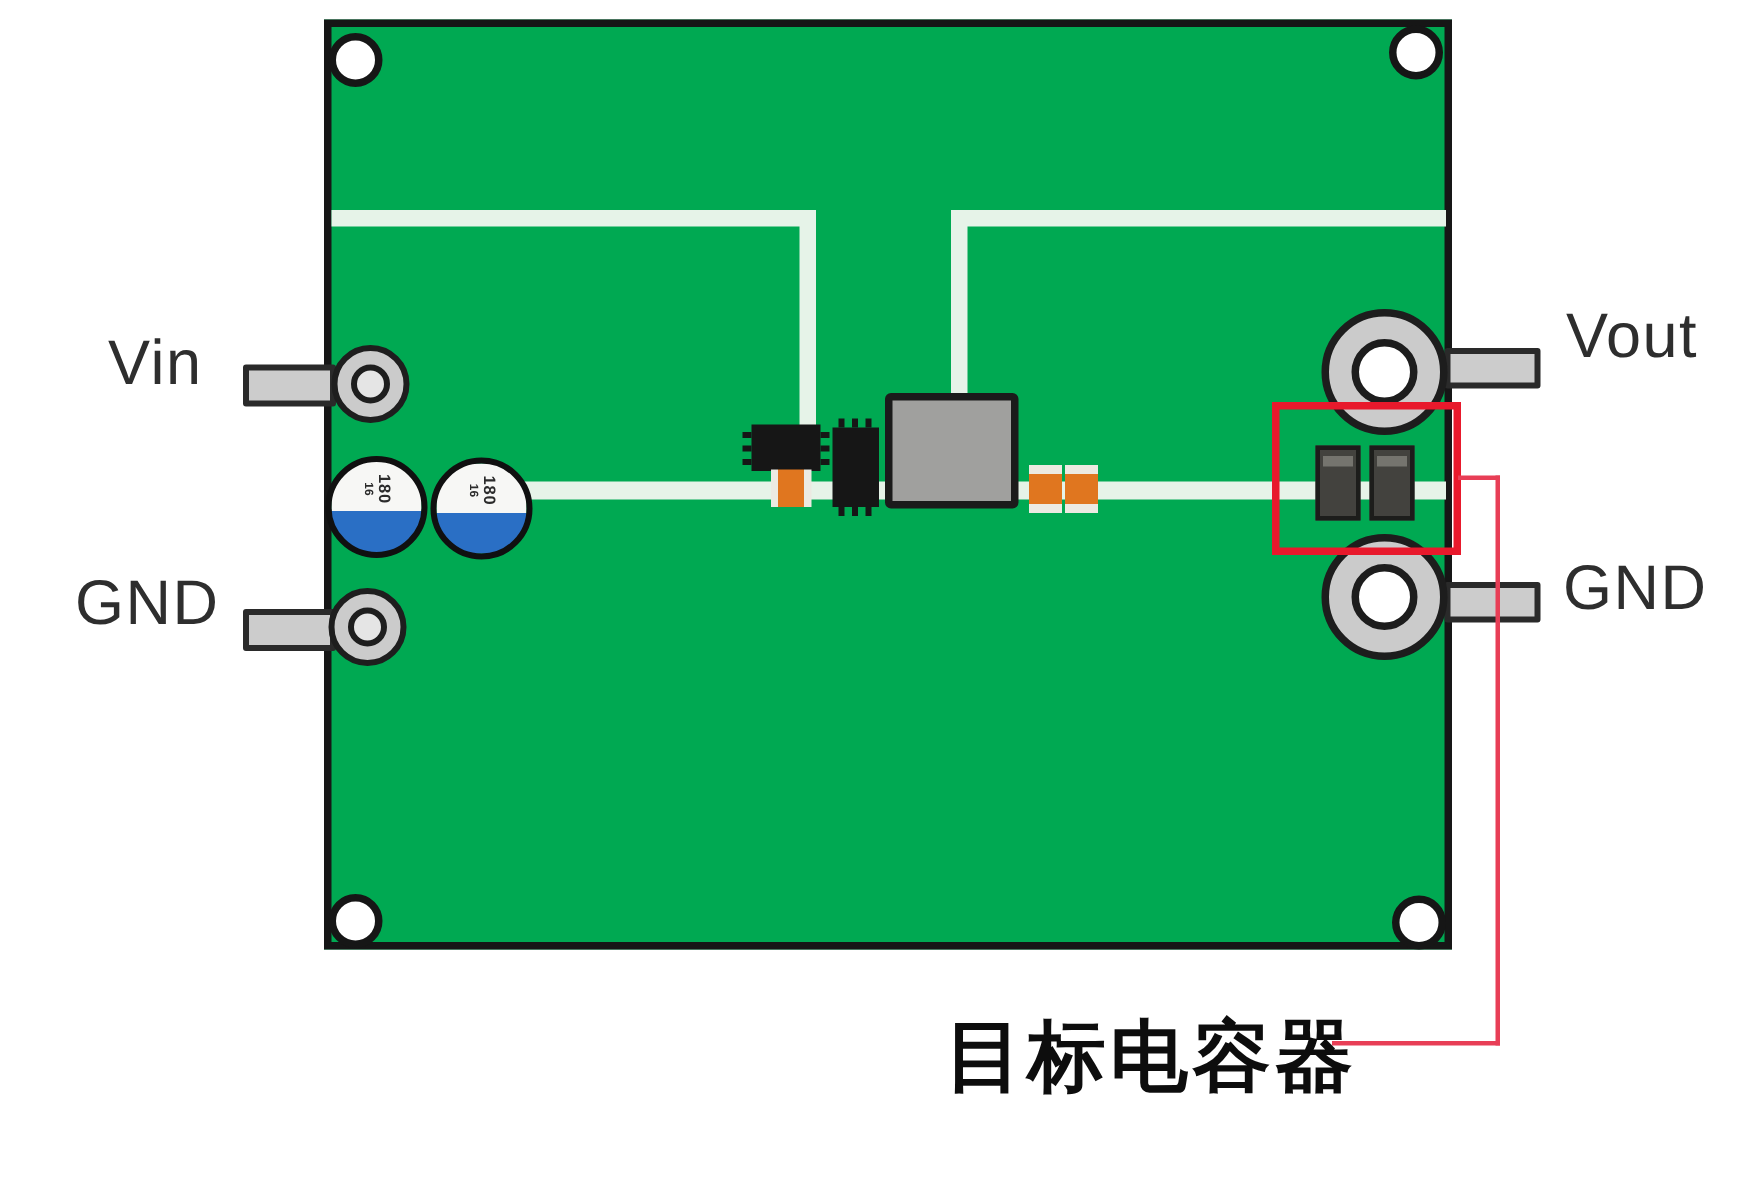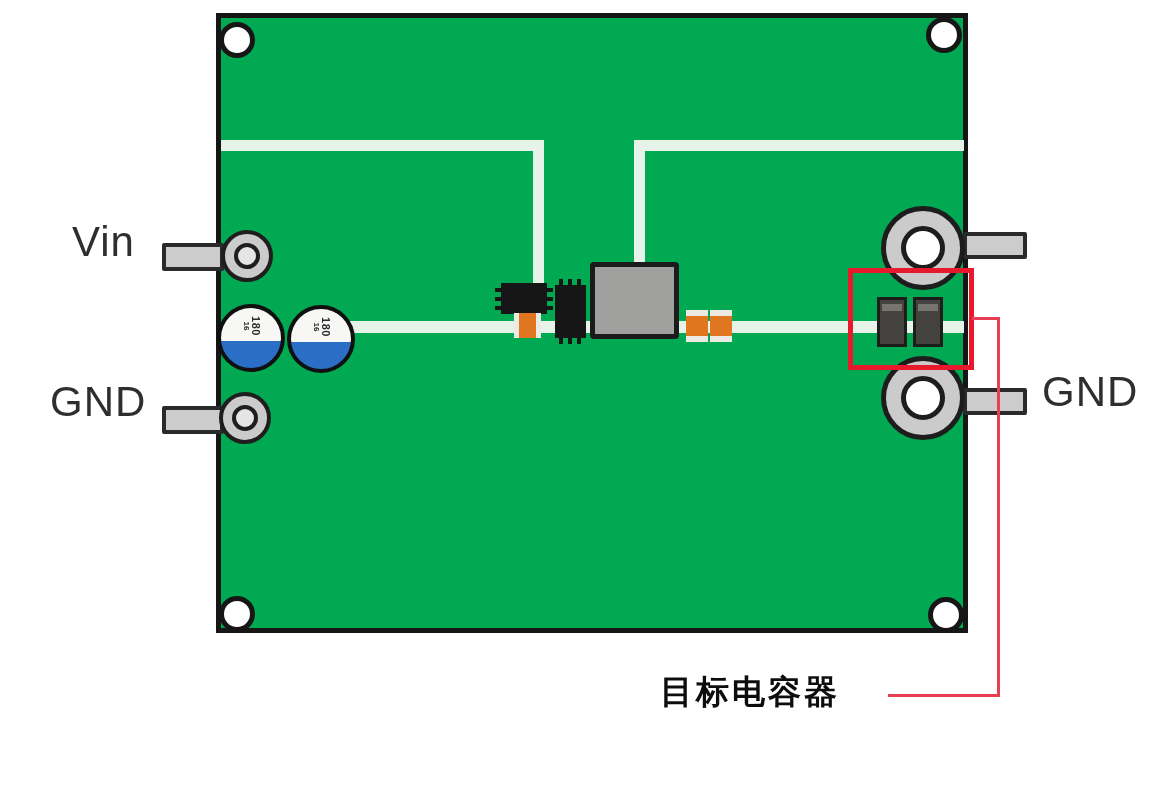--- a/index.html
+++ b/index.html
@@ -113,21 +113,21 @@
   .rl-h2{left:888px;top:694px;width:112px;height:3px;}
   
   .label{
     position:absolute;color:#2e2e2e;font-size:42px;letter-spacing:1px;z-index:4;
   }
   .label.vin{left:72px;top:218px;}
   .label.gndl{left:50px;top:378px;}
   .label.vout{left:1044px;top:200px;}
   .label.gndr{left:1042px;top:368px;}
   .target-label{
-    position:absolute;left:660px;top:670px;font-size:33px;font-weight:700;
+    position:absolute;left:630px;top:670px;font-size:52px;font-weight:700;
     color:#0d0d0d;letter-spacing:3px;z-index:5;
   }
   .caption{
     position:absolute;left:286px;top:756px;width:600px;text-align:center;
     font-size:25px;color:#8e9092;letter-spacing:2px;z-index:4;
   }
 </style>
 </head>
 <body>
 
@@ -207,16 +207,17 @@
     <div class="inner"></div>
   </div>
 
   <div class="red-box"></div>
   <div class="red-line rl-h1"></div>
   <div class="red-line rl-v"></div>
   <div class="red-line rl-h2"></div>
 
   <div class="label vin">Vin</div>
   <div class="label gndl">GND</div>
+  <div class="label vout">Vout</div>
   <div class="label gndr">GND</div>
   <div class="target-label">目标电容器</div>
 
 </div>
 
 </body></html>

